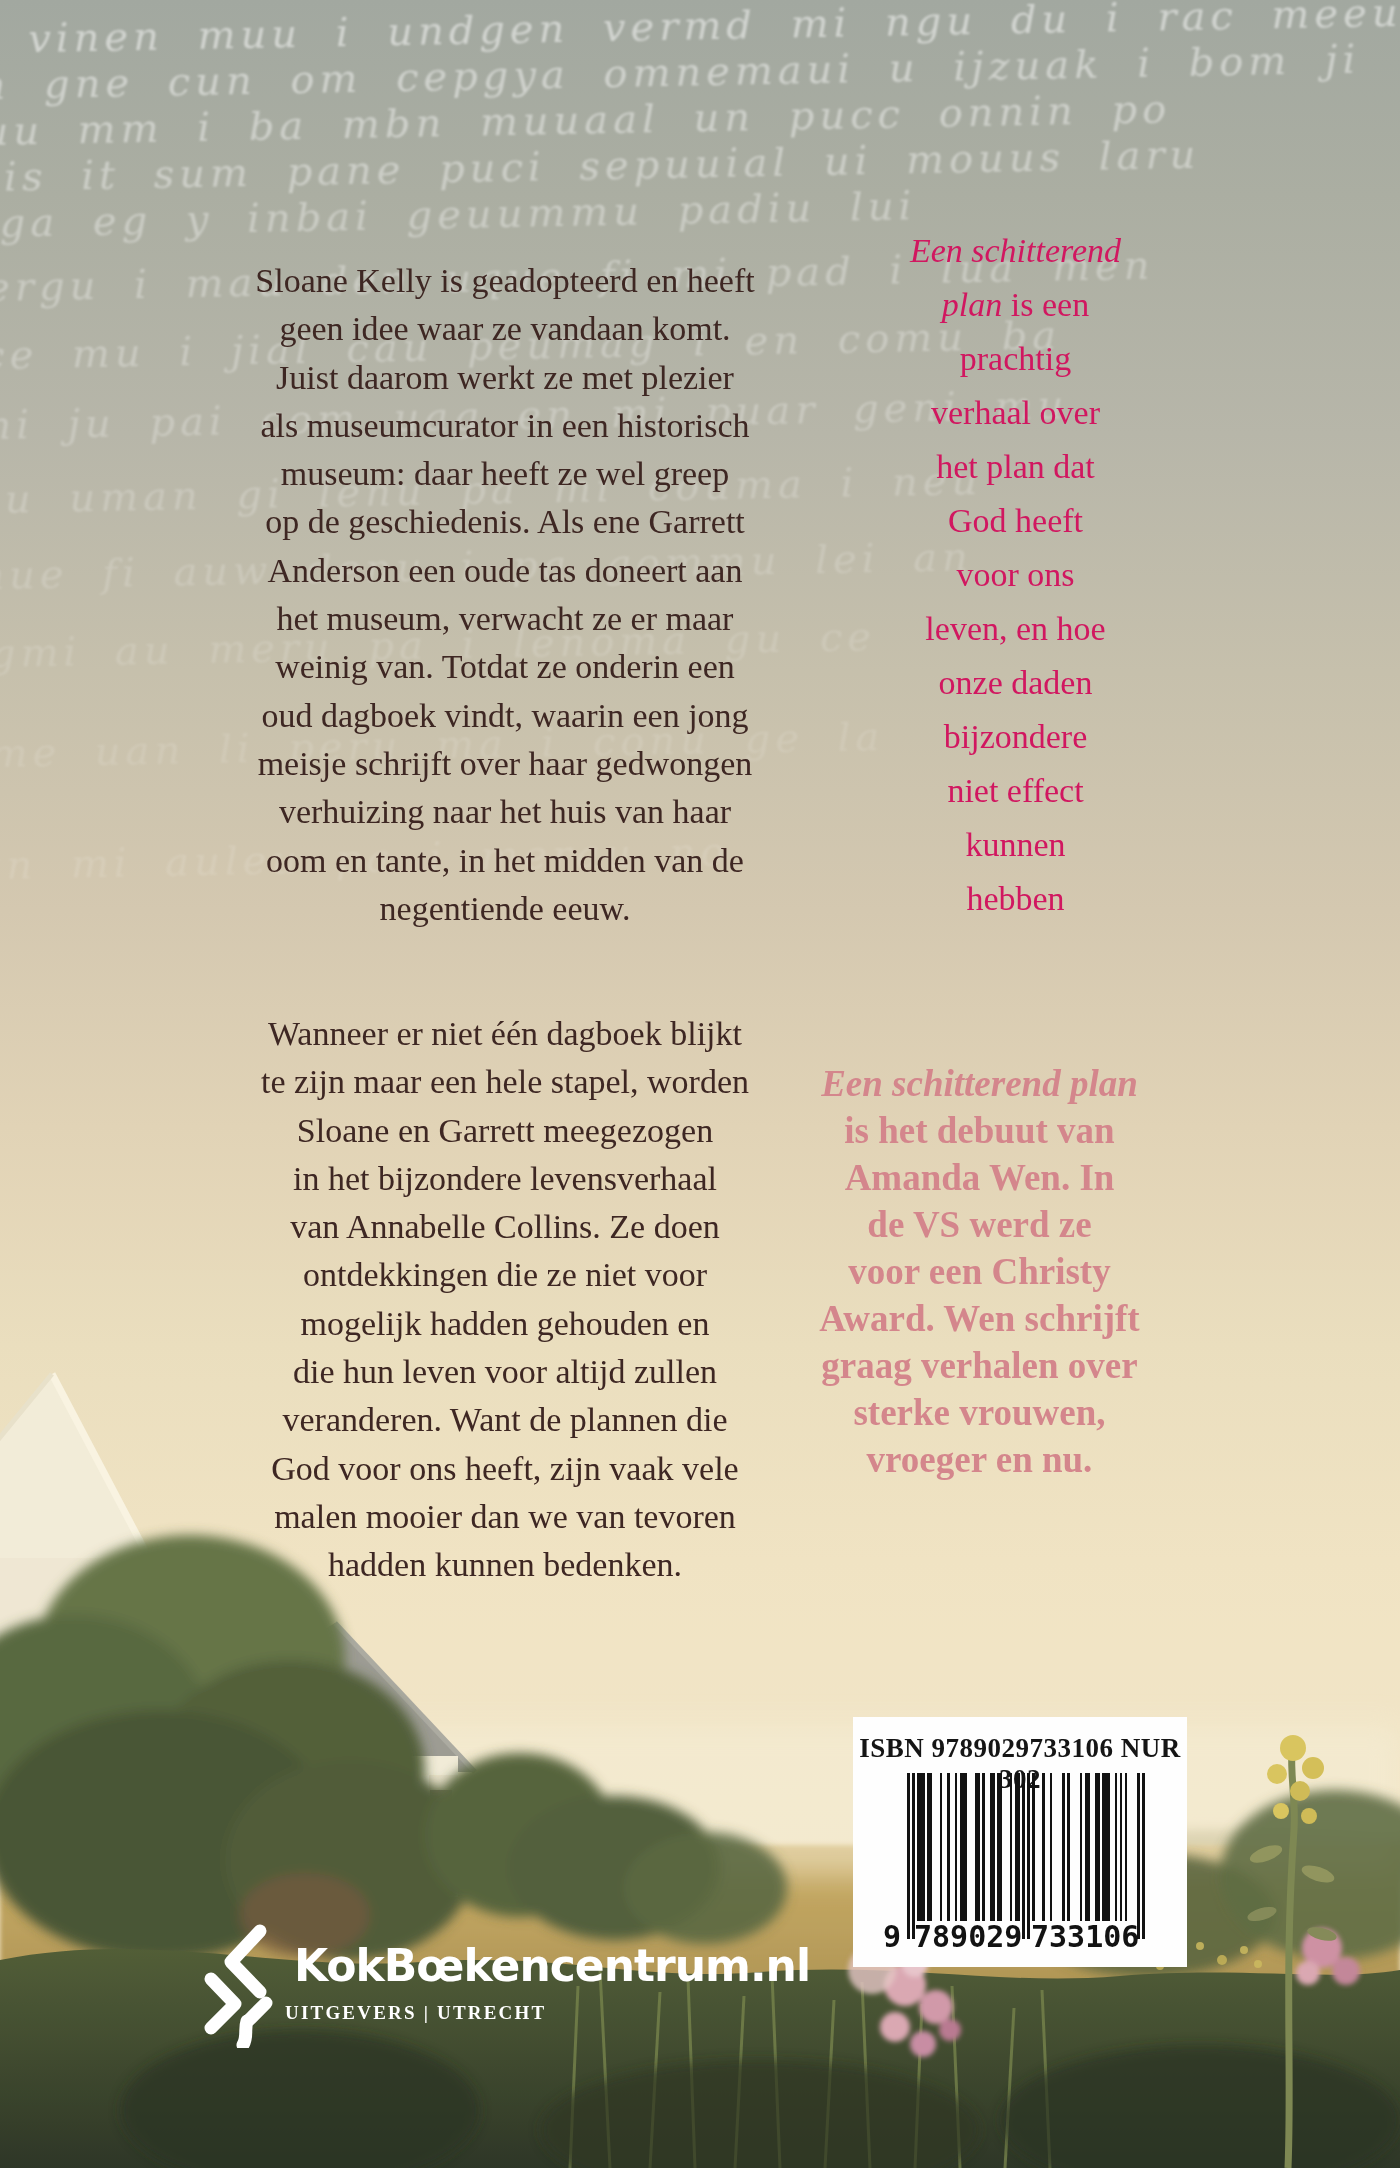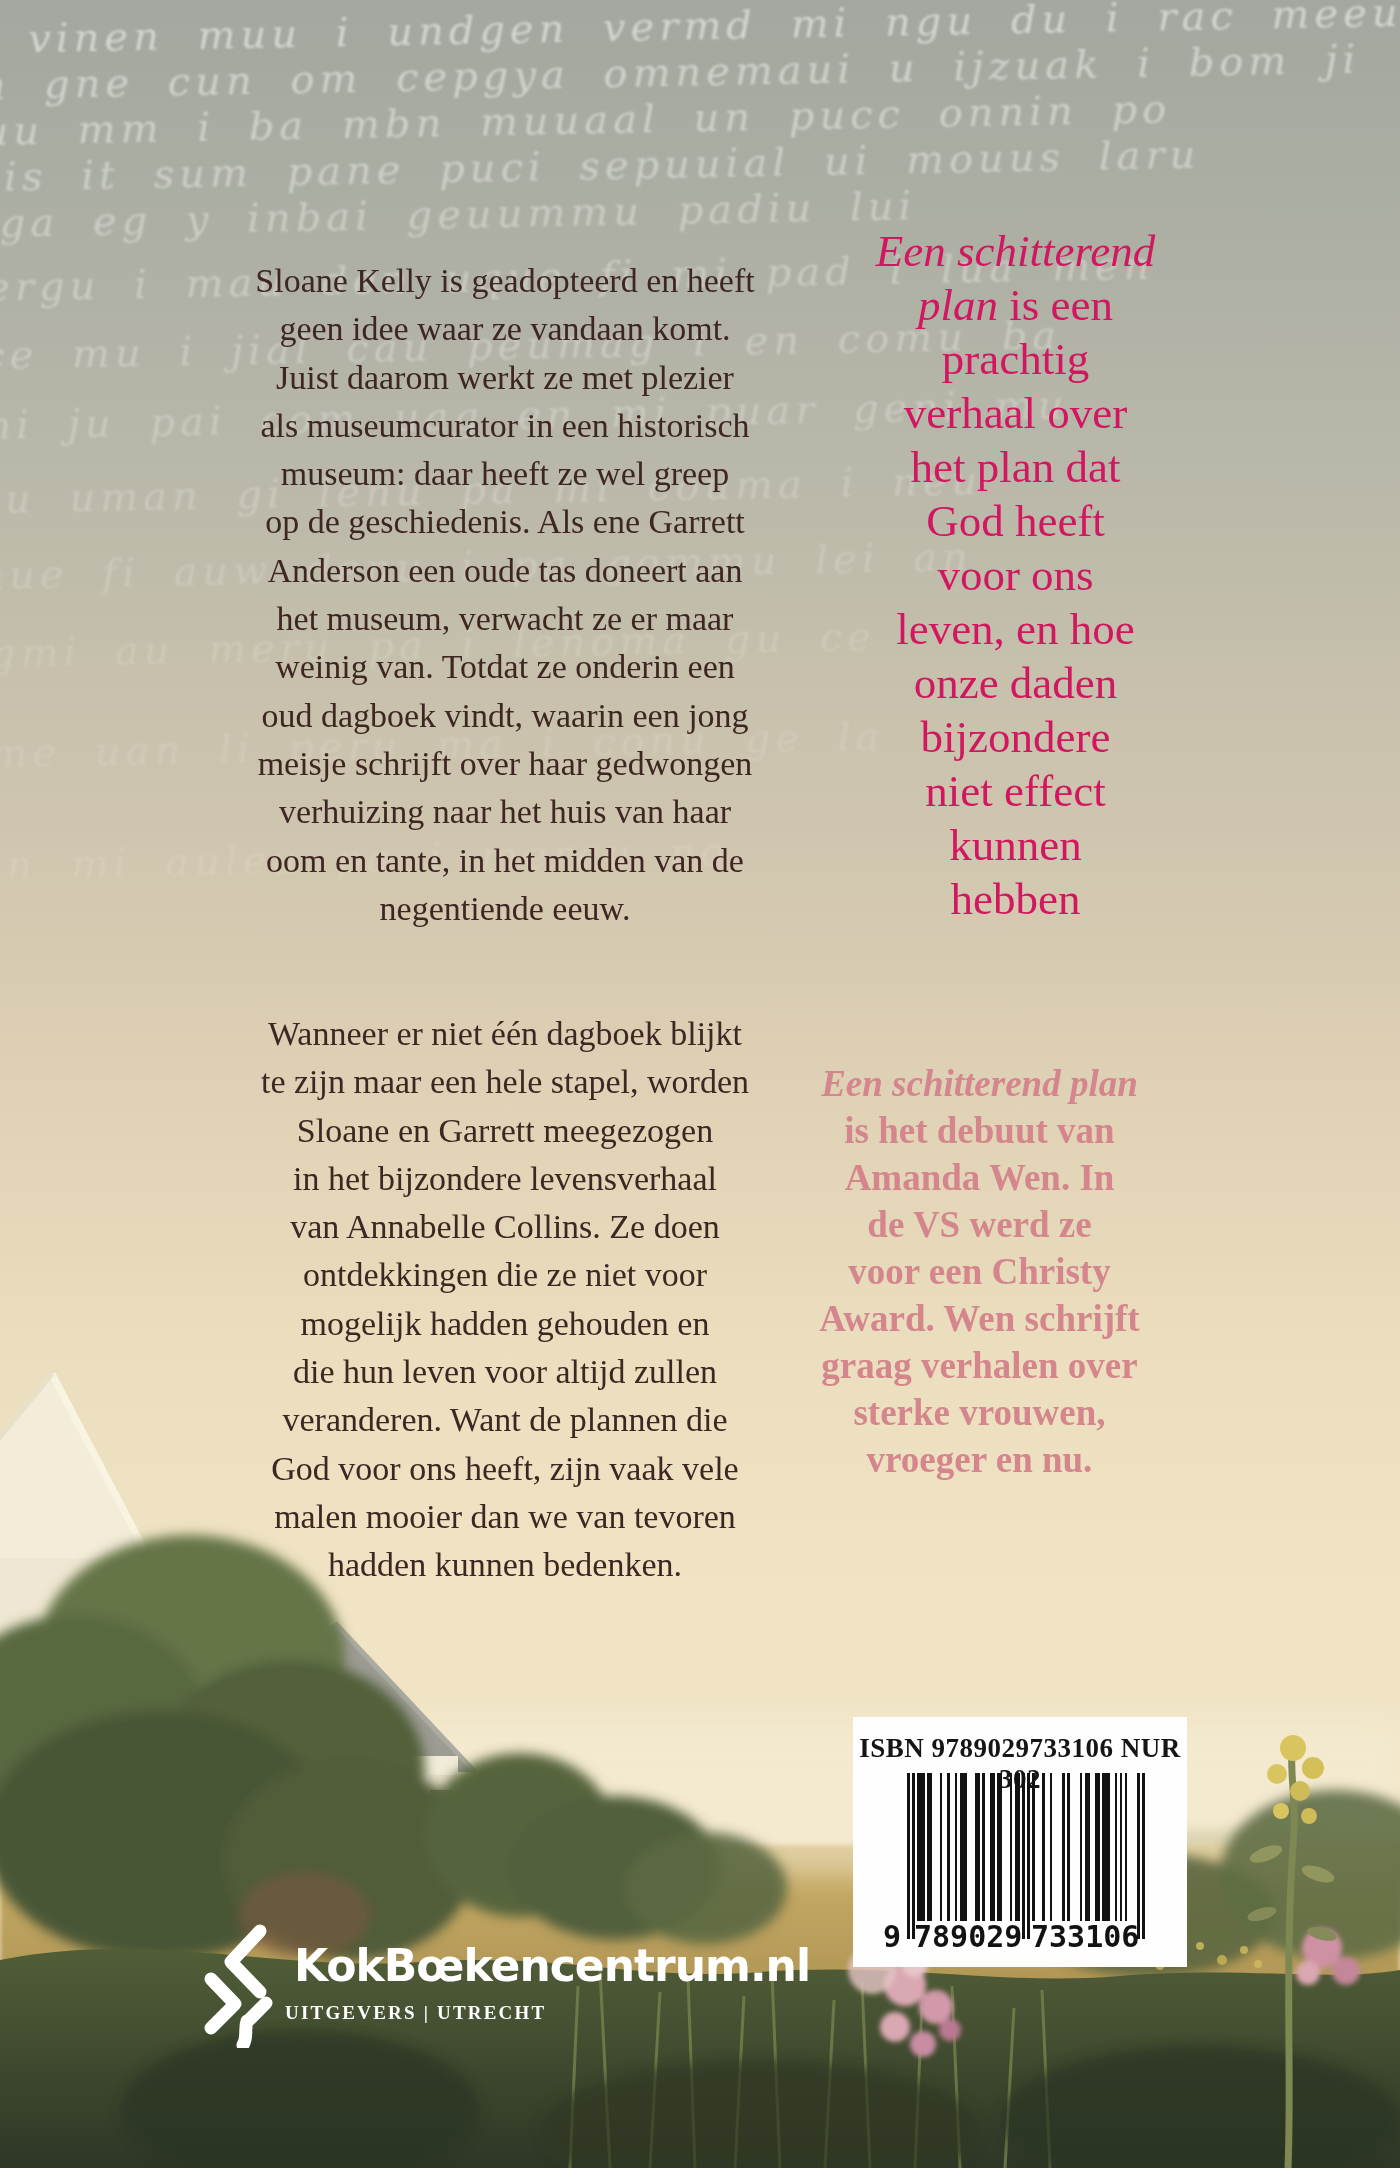--- a/index.html
+++ b/index.html
@@ -26,21 +26,21 @@
   .blurb{
     position:absolute; left:205px; width:600px; z-index:5;
     color:var(--blurb,#3e2723); font-size:34px; line-height:48.3px;
     text-align:center; white-space:pre-line;
   }
   #blurb-p1{top:230px;margin-top:27px;}
   #blurb-p2{top:1010px;}
   
   .quote{
     position:absolute; left:818px; top:224px; width:395px; z-index:5;
-    color:var(--quote,#d11760); font-size:45px; line-height:54px;
+    color:var(--quote,#d11760); font-size:34px; line-height:54px;
     text-align:center;
   }
   .author-note{
     position:absolute; left:792px; top:1060px; width:375px; z-index:5;
     color:var(--author,#d4868c); font-size:37px; line-height:47px;
     text-align:center;
     font-weight:bold;
   }
   .it{font-style:italic;}
   

